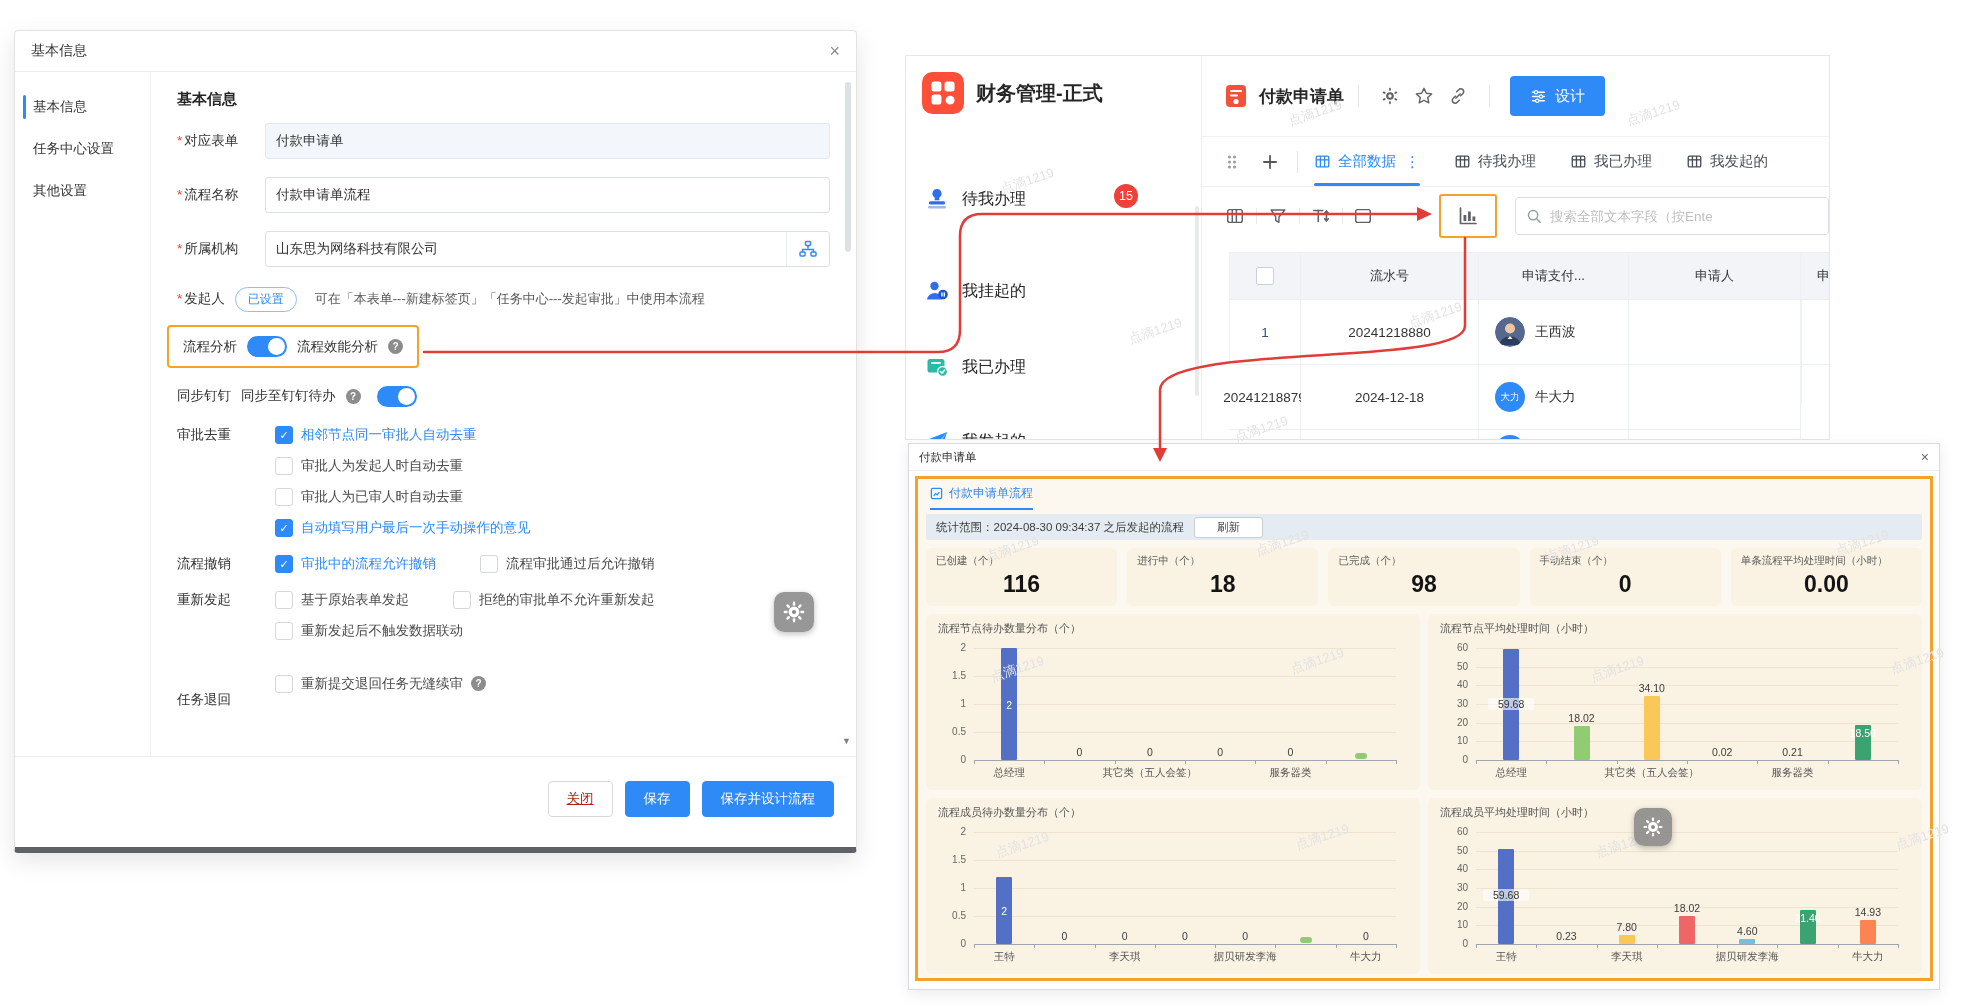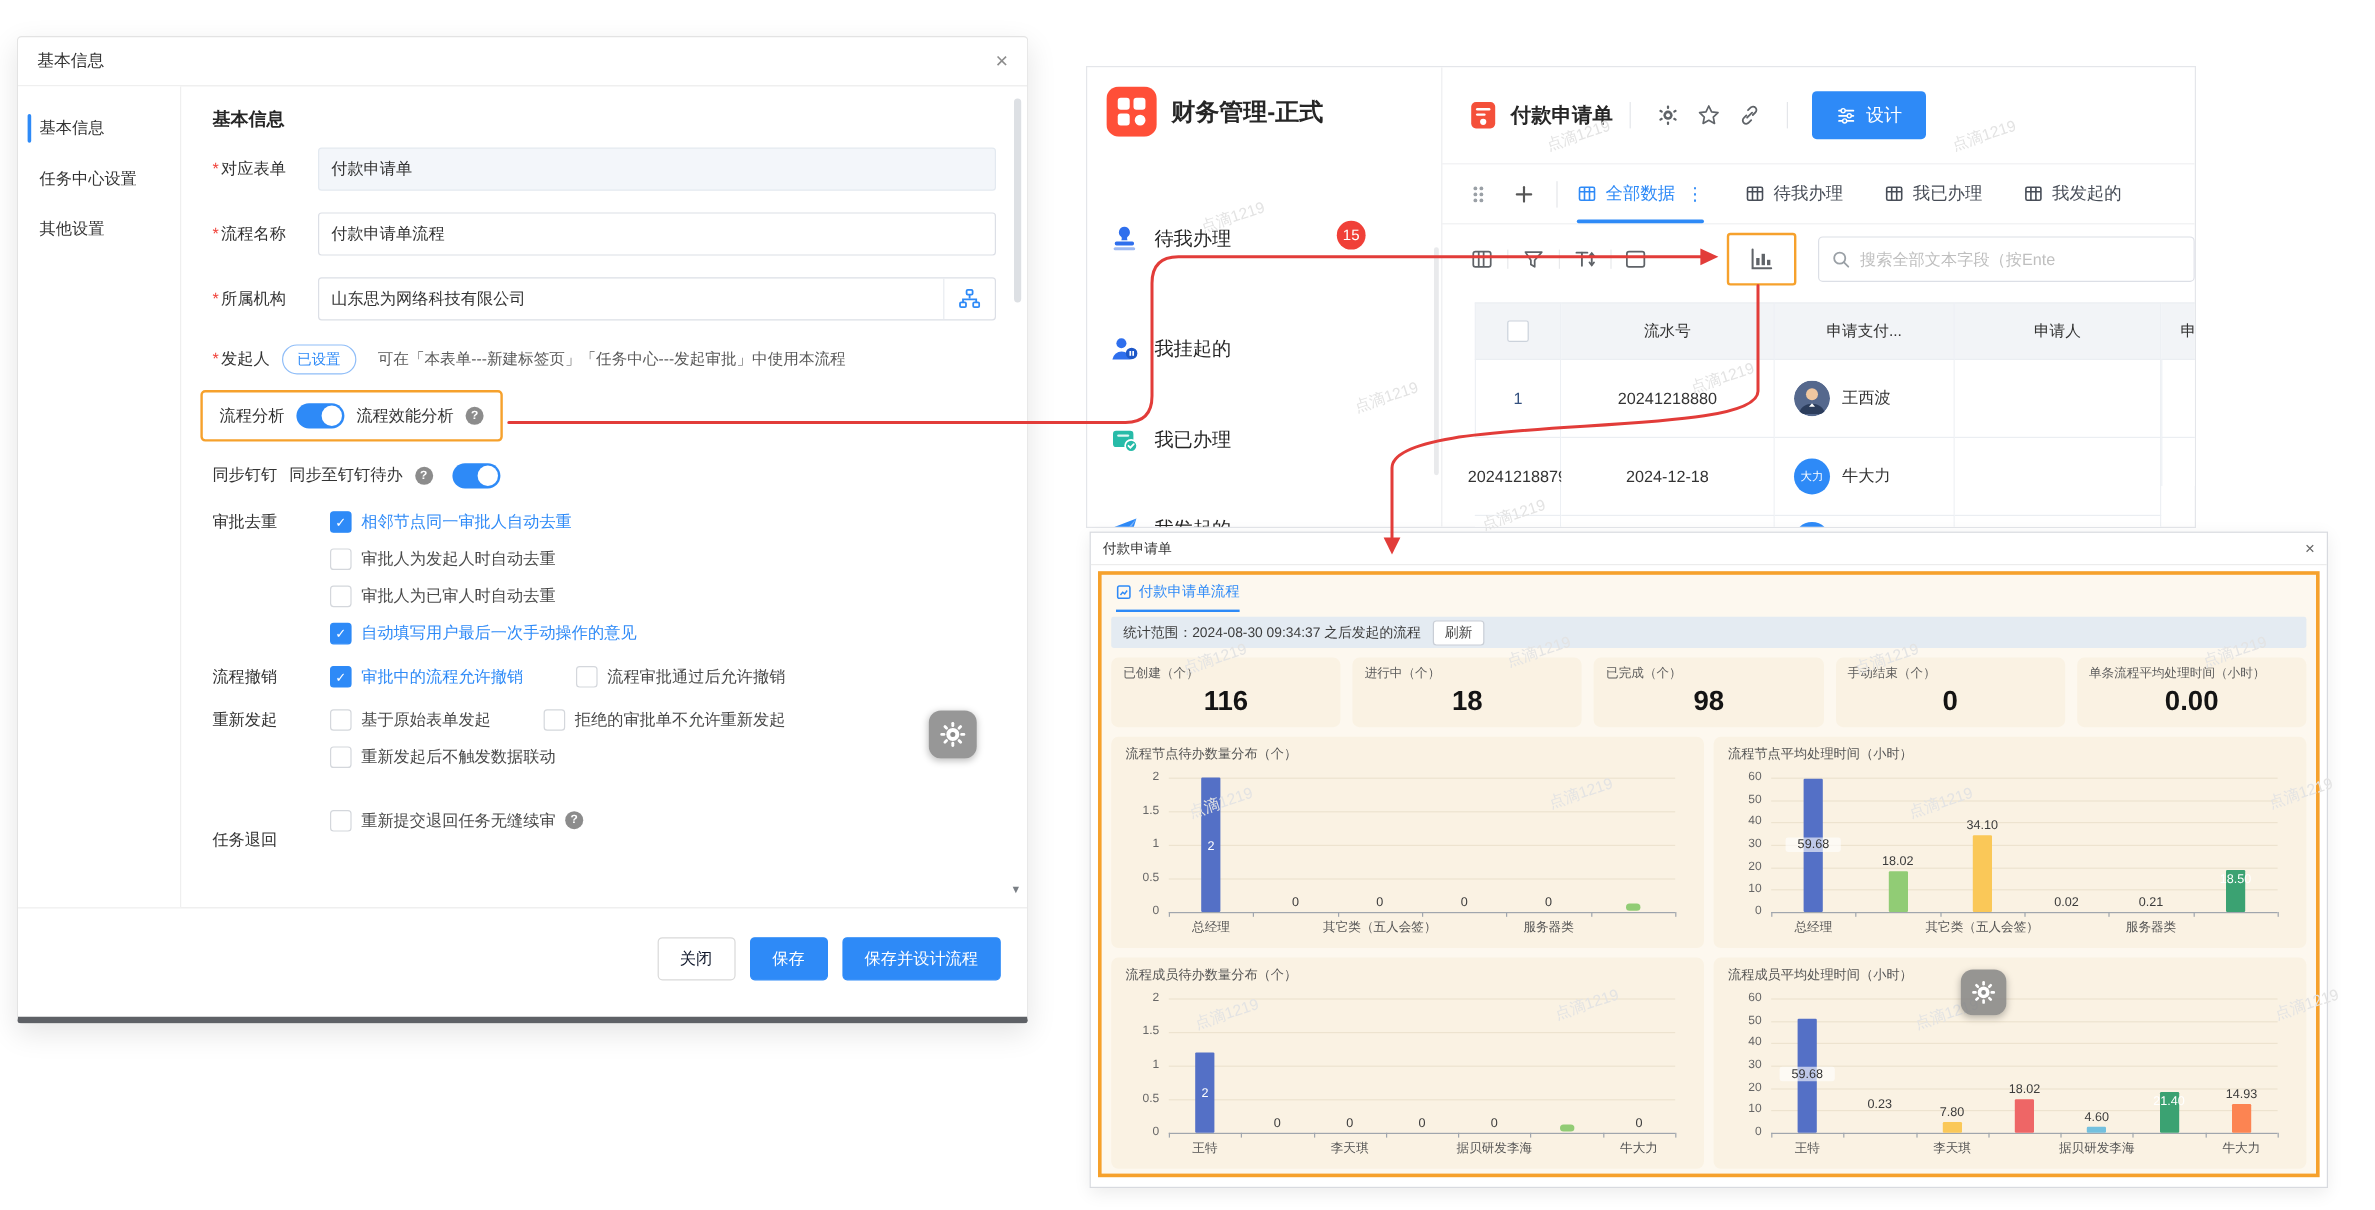--- a/index.html
+++ b/index.html
@@ -54,21 +54,21 @@
   .optline .opt-text.on{color:#2E8AF7;}
   .indent{margin-left:98px;}
   .gap28{width:28px;flex:0 0 auto;}
   .dlg-scroll{position:absolute;right:4px;top:10px;bottom:16px;width:8px;}
   .dlg-thumb{position:absolute;top:0;left:1px;width:6px;height:170px;border-radius:3px;background:#DDE0E4;cursor:pointer;}
   .dlg-down{position:absolute;bottom:-6px;left:-2px;font-size:9px;color:#7A7F85;cursor:pointer;}
   .dlg-footer{height:85px;border-top:1px solid #ECECEC;display:flex;align-items:center;justify-content:flex-end;
               gap:12px;padding:0 22px;box-sizing:border-box;}
   .btn{height:36px;border-radius:4px;font-size:13.5px;display:inline-flex;align-items:center;justify-content:center;
        padding:0 18px;cursor:pointer;box-sizing:border-box;font-family:inherit;}
-  .btn.ghost{border:1px solid #D9D9D9;background:#fff;color:#0f172a;}
+  .btn.ghost{border:1px solid #D9D9D9;background:#fff;color:#b91c1c;text-decoration:underline;}
   .btn.primary{background:#2E8AF7;border:1px solid #2E8AF7;color:#fff;}
 
   
   .app-window{position:absolute;left:905px;top:55px;width:925px;height:385px;background:#fff;
               border:1px solid #E4E6EA;box-sizing:border-box;overflow:hidden;z-index:10;}
   .app-side{position:absolute;left:0;top:0;width:295px;height:100%;border-right:1px solid #EDEEF0;}
   .app-head{display:flex;align-items:center;gap:12px;padding:16px 0 0 16px;}
   .app-title{font-size:20px;font-weight:700;color:#262626;}
   .nav-item{position:absolute;left:18px;display:flex;align-items:center;gap:12px;font-size:16px;color:#262626;cursor:pointer;width:250px;}
   .nav-badge{position:absolute;right:36px;top:-2px;min-width:24px;height:24px;border-radius:12px;background:#F04038;color:#fff;
@@ -110,21 +110,21 @@
   .dash{position:absolute;left:908px;top:443px;width:1032px;height:547px;background:#fff;border:1px solid #D8DADF;
         box-sizing:border-box;z-index:10;box-shadow:0 4px 14px rgba(0,0,0,.08);}
   .dash-titlebar{height:26px;display:flex;align-items:center;padding:0 10px;border-bottom:1px solid #ECECEC;font-size:11.5px;color:#333;}
   .dash-close{margin-left:auto;color:#666;font-size:14px;cursor:pointer;line-height:1;}
   .dash-frame{position:absolute;left:6px;top:32px;right:6px;bottom:8px;border:3px solid #F6A12C;background:#FDF8EF;box-sizing:border-box;}
   .dash-tab{display:inline-flex;align-items:center;gap:6px;margin:6px 0 0 12px;font-size:12px;color:#2E8AF7;
             padding-bottom:6px;border-bottom:2px solid #2E8AF7;cursor:pointer;}
   .range-bar{margin:4px 8px 0 8px;height:26px;background:#E4EBF2;border-radius:2px;display:flex;align-items:center;
              padding:0 10px;font-size:11.5px;color:#3C3C3C;gap:10px;}
   .refresh-btn{background:#fff;border:1px solid #C9CED6;border-radius:3px;font-size:11.5px;color:#444;
-               padding:2px 9px;cursor:pointer;font-family:inherit;}
+               padding:2px 22px;cursor:pointer;font-family:inherit;}
   .stats{display:flex;gap:10px;margin:8px 8px 0 8px;}
   .stat-card{flex:1;height:58px;background:#FAF2E3;border-radius:6px;padding:6px 10px;box-sizing:border-box;position:relative;}
   .stat-label{font-size:10.5px;color:#5C5C5C;}
   .stat-value{text-align:center;font-size:23px;font-weight:700;color:#141414;margin-top:3px;}
   .charts-grid{display:grid;grid-template-columns:1fr 1fr;grid-template-rows:176px 176px;gap:8px;margin:8px 8px 0 8px;}
   .chart-panel{background:#FAF2E3;border-radius:6px;position:relative;}
   .chart-title{position:absolute;left:12px;top:7px;font-size:11px;color:#555;}
   .plot{position:absolute;left:8px;right:8px;top:26px;bottom:8px;}
   .gridline{position:absolute;height:1px;background:#EDE3CF;}
   .ytick{position:absolute;font-size:10px;color:#666;text-align:right;}
@@ -743,21 +743,21 @@
             <div class="xtickmark" style="left: 100.286px; top: 120px;"></div>
             <div class="xtickmark" style="left: 160.571px; top: 120px;"></div>
             <div class="xtickmark" style="left: 220.857px; top: 120px;"></div>
             <div class="xtickmark" style="left: 281.143px; top: 120px;"></div>
             <div class="xtickmark" style="left: 341.429px; top: 120px;"></div>
             <div class="xtickmark" style="left: 401.714px; top: 120px;"></div>
             <div class="xtickmark" style="left: 462px; top: 120px;"></div>
             <div class="bar" style="left: 62.1429px; width: 16px; bottom: 22px; height: 95.2px; background: rgb(84, 112, 198);"></div>
             <div class="vlabel chip" style="left: 47.1429px; width: 46px; bottom: 64.84px;">59.68</div>
             <div class="xlabel" style="left: 5.14286px; width: 130px; top: 126px;">王特</div>
-            <div class="vlabel" style="left: 100.429px; width: 60px; bottom: 40px;">0.23</div>
+            <div class="vlabel" style="left: 100.429px; width: 60px; bottom: 24px;">0.23</div>
             <div class="bar" style="left: 182.714px; width: 16px; bottom: 22px; height: 9.33333px; background: rgb(250, 200, 88);"></div>
             <div class="vlabel" style="left: 160.714px; width: 60px; bottom: 33.3333px;">7.80</div>
             <div class="xlabel" style="left: 125.714px; width: 130px; top: 126px;">李天琪</div>
             <div class="bar" style="left: 243px; width: 16px; bottom: 22px; height: 28px; background: rgb(238, 102, 102);"></div>
             <div class="vlabel" style="left: 221px; width: 60px; bottom: 52px;">18.02</div>
             <div class="bar" style="left: 303.286px; width: 16px; bottom: 22px; height: 4.66667px; background: rgb(115, 192, 222);"></div>
             <div class="vlabel" style="left: 281.286px; width: 60px; bottom: 28.6667px;">4.60</div>
             <div class="xlabel" style="left: 246.286px; width: 130px; top: 126px;">据贝研发李海</div>
             <div class="bar" style="left: 363.571px; width: 16px; bottom: 22px; height: 33.6px; background: rgb(59, 162, 114);"></div>
             <div class="vlabel white" style="left: 341.571px; width: 60px; bottom: 41.6px;">21.40</div>

